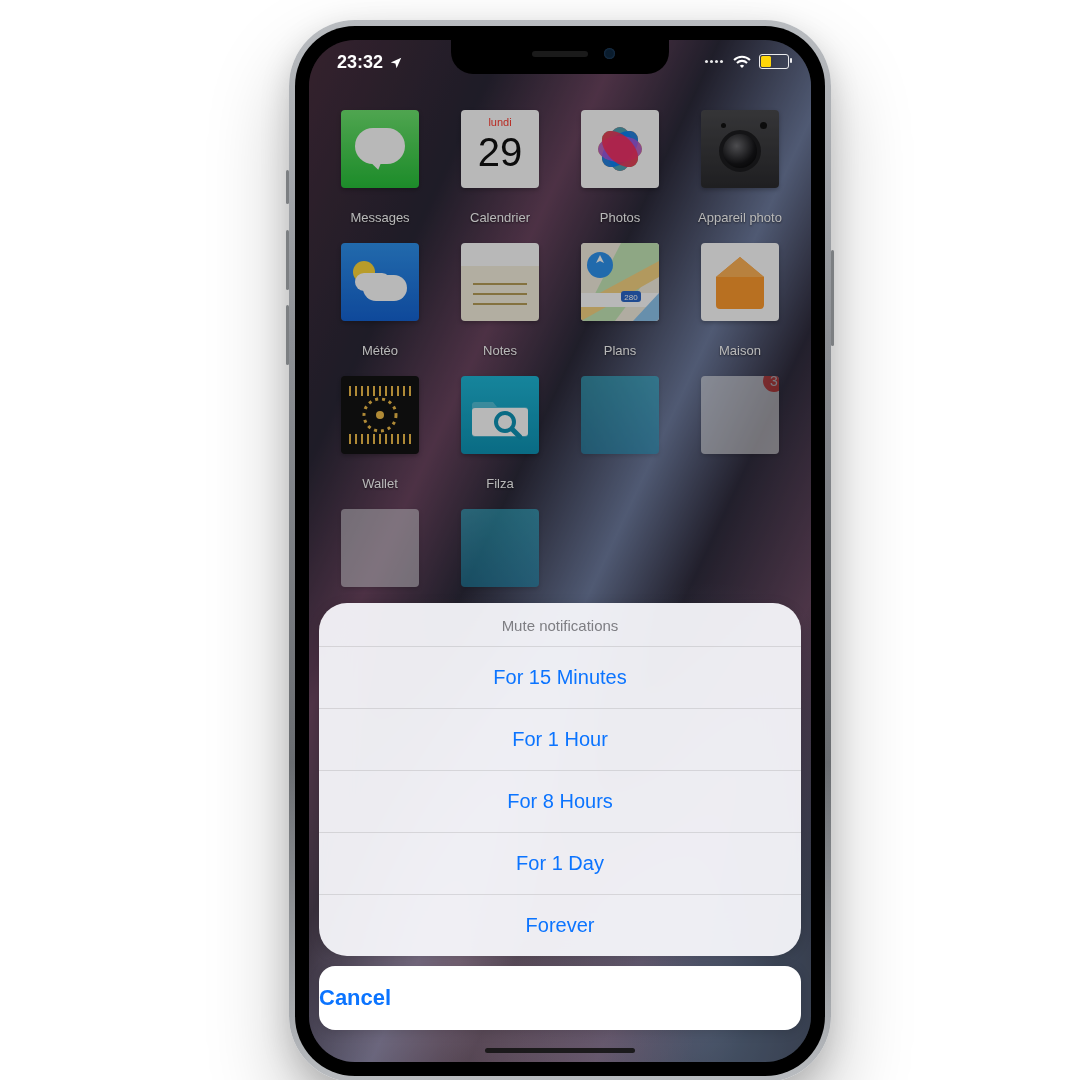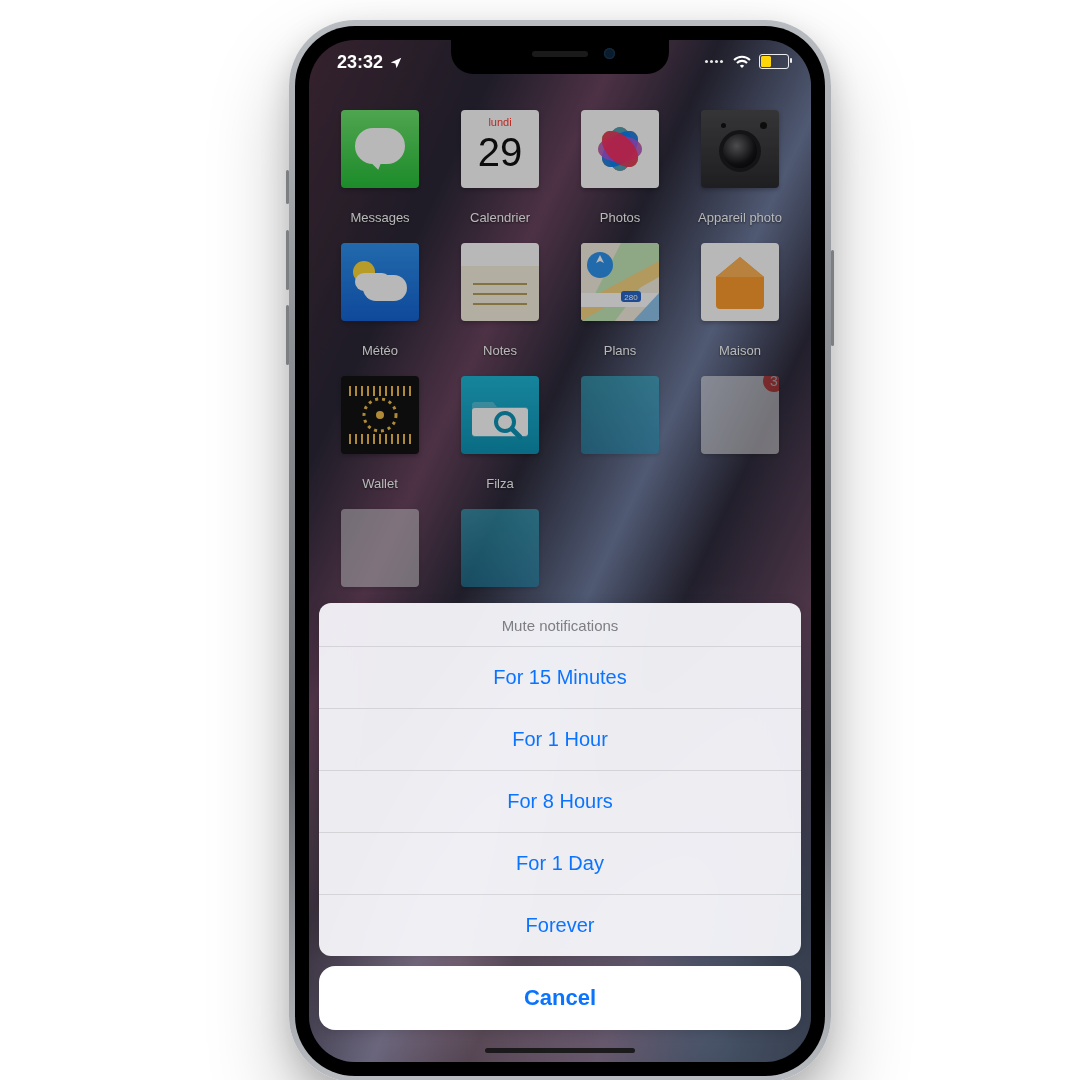--- a/index.html
+++ b/index.html
@@ -63,24 +63,24 @@
   .ic-home{background:#fff;}
   .ic-measure{background:#121212;}
   .ic-measure:before{content:"";position:absolute;left:8px;right:8px;top:10px;height:10px;background:repeating-linear-gradient(90deg,#f4c04b 0 2px,transparent 2px 6px);}
   .ic-measure:after{content:"";position:absolute;left:8px;right:8px;bottom:10px;height:10px;background:repeating-linear-gradient(90deg,#f4c04b 0 2px,transparent 2px 6px);}
   .ic-filza{background:linear-gradient(180deg,#1fb8d8,#0e95b7);}
   .badge{position:absolute;top:-6px;right:-6px;min-width:22px;height:22px;border-radius:11px;background:#ff3b30;color:#fff;font-size:14px;display:flex;align-items:center;justify-content:center;z-index:2;}
   
   .row4{opacity:.55;}
   
   .sheet-wrap{position:absolute;left:10px;right:10px;bottom:32px;z-index:30;}
-  .sheet{border-radius:12px;overflow:hidden;background:rgba(248,248,252,.94);backdrop-filter:blur(20px);box-shadow:0 2px 12px rgba(0,0,0,.15);margin-top:24px;}
+  .sheet{border-radius:28px;overflow:hidden;background:rgba(248,248,252,.94);backdrop-filter:blur(20px);box-shadow:0 2px 12px rgba(0,0,0,.15);margin-top:24px;}
   .sheet-title{text-align:center;color:#7e7e83;font-size:15px;padding:14px 0 12px;}
   .opt{text-align:center;color:#0b74ff;font-size:20px;padding:19px 0;border-top:1px solid rgba(0,0,0,.10);}
-  .cancel{margin-top:10px;border-radius:16px;background:#fff;text-align:center;color:#0b74ff;font-size:22px;font-weight:600;padding:19px 0;box-shadow:0 2px 12px rgba(0,0,0,.15);}
+  .cancel{margin-top:10px;border-radius:16px;background:#fff;color:#0b74ff;font-size:22px;font-weight:600;padding:19px 0;box-shadow:0 2px 12px rgba(0,0,0,.15);}
   .home-ind{position:absolute;bottom:9px;left:50%;transform:translateX(-50%);width:150px;height:5px;border-radius:3px;background:rgba(20,20,20,.9);z-index:60;}
 </style>
 </head>
 <body>
 
 <div class="stage">
   <div class="phone">
     <span class="sidebtn sb-silence"></span>
     <span class="sidebtn sb-vol1"></span>
     <span class="sidebtn sb-vol2"></span>

